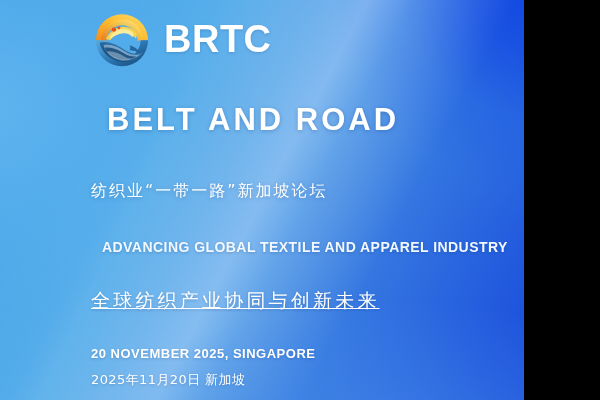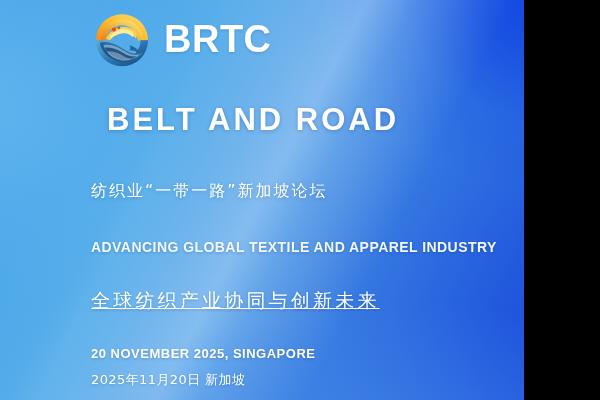--- a/index.html
+++ b/index.html
@@ -126,21 +126,21 @@
   .sub-en {
     position:absolute;
     left:91px; top:236px;
     font-size:14px;
     font-weight:bold;
     color:#f2f8ff;
     letter-spacing:0.45px;
     line-height:1.58;
     text-shadow:0 1px 3px rgba(8,46,115,0.26);
   }
-  .sub-en .ln { display:block; white-space:nowrap; }
+  .sub-en .ln { display:block; white-space:nowrap;margin-left:11px; }
 
   
   .sub-cn {
     position:absolute;
     left:91px; top:288px;
     font-family:"DejaVu Sans","Liberation Sans",sans-serif;
     font-size:19px;
     color:#ffffff;
     letter-spacing:3.2px;
     line-height:1.3;

